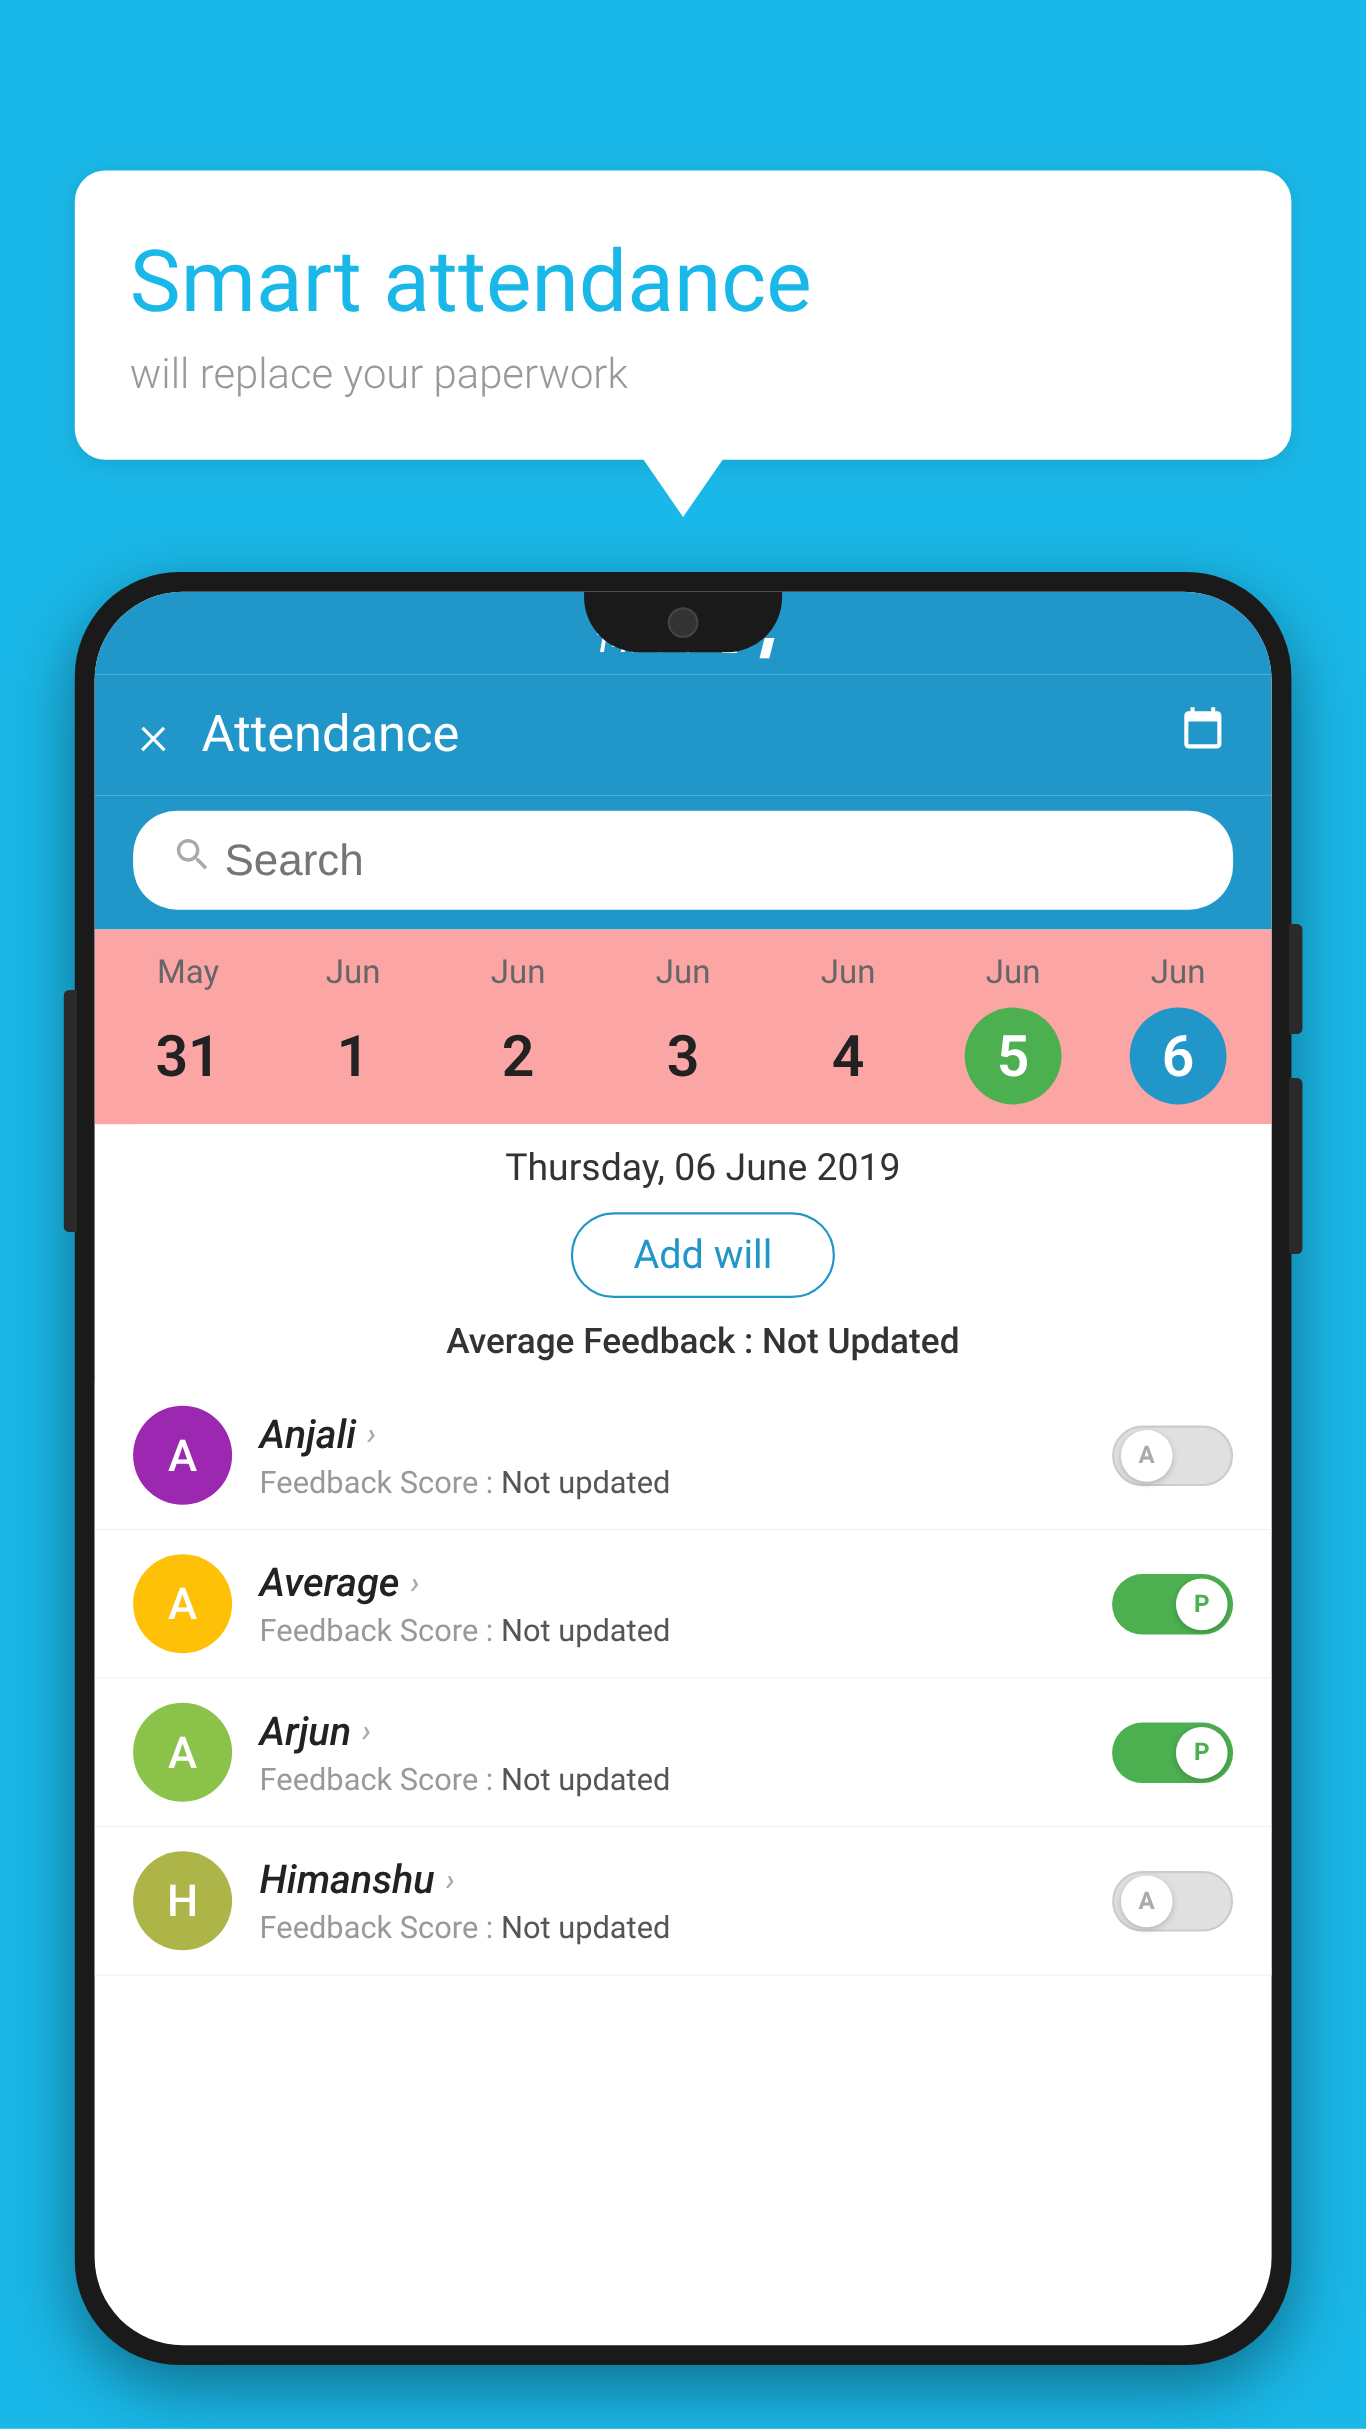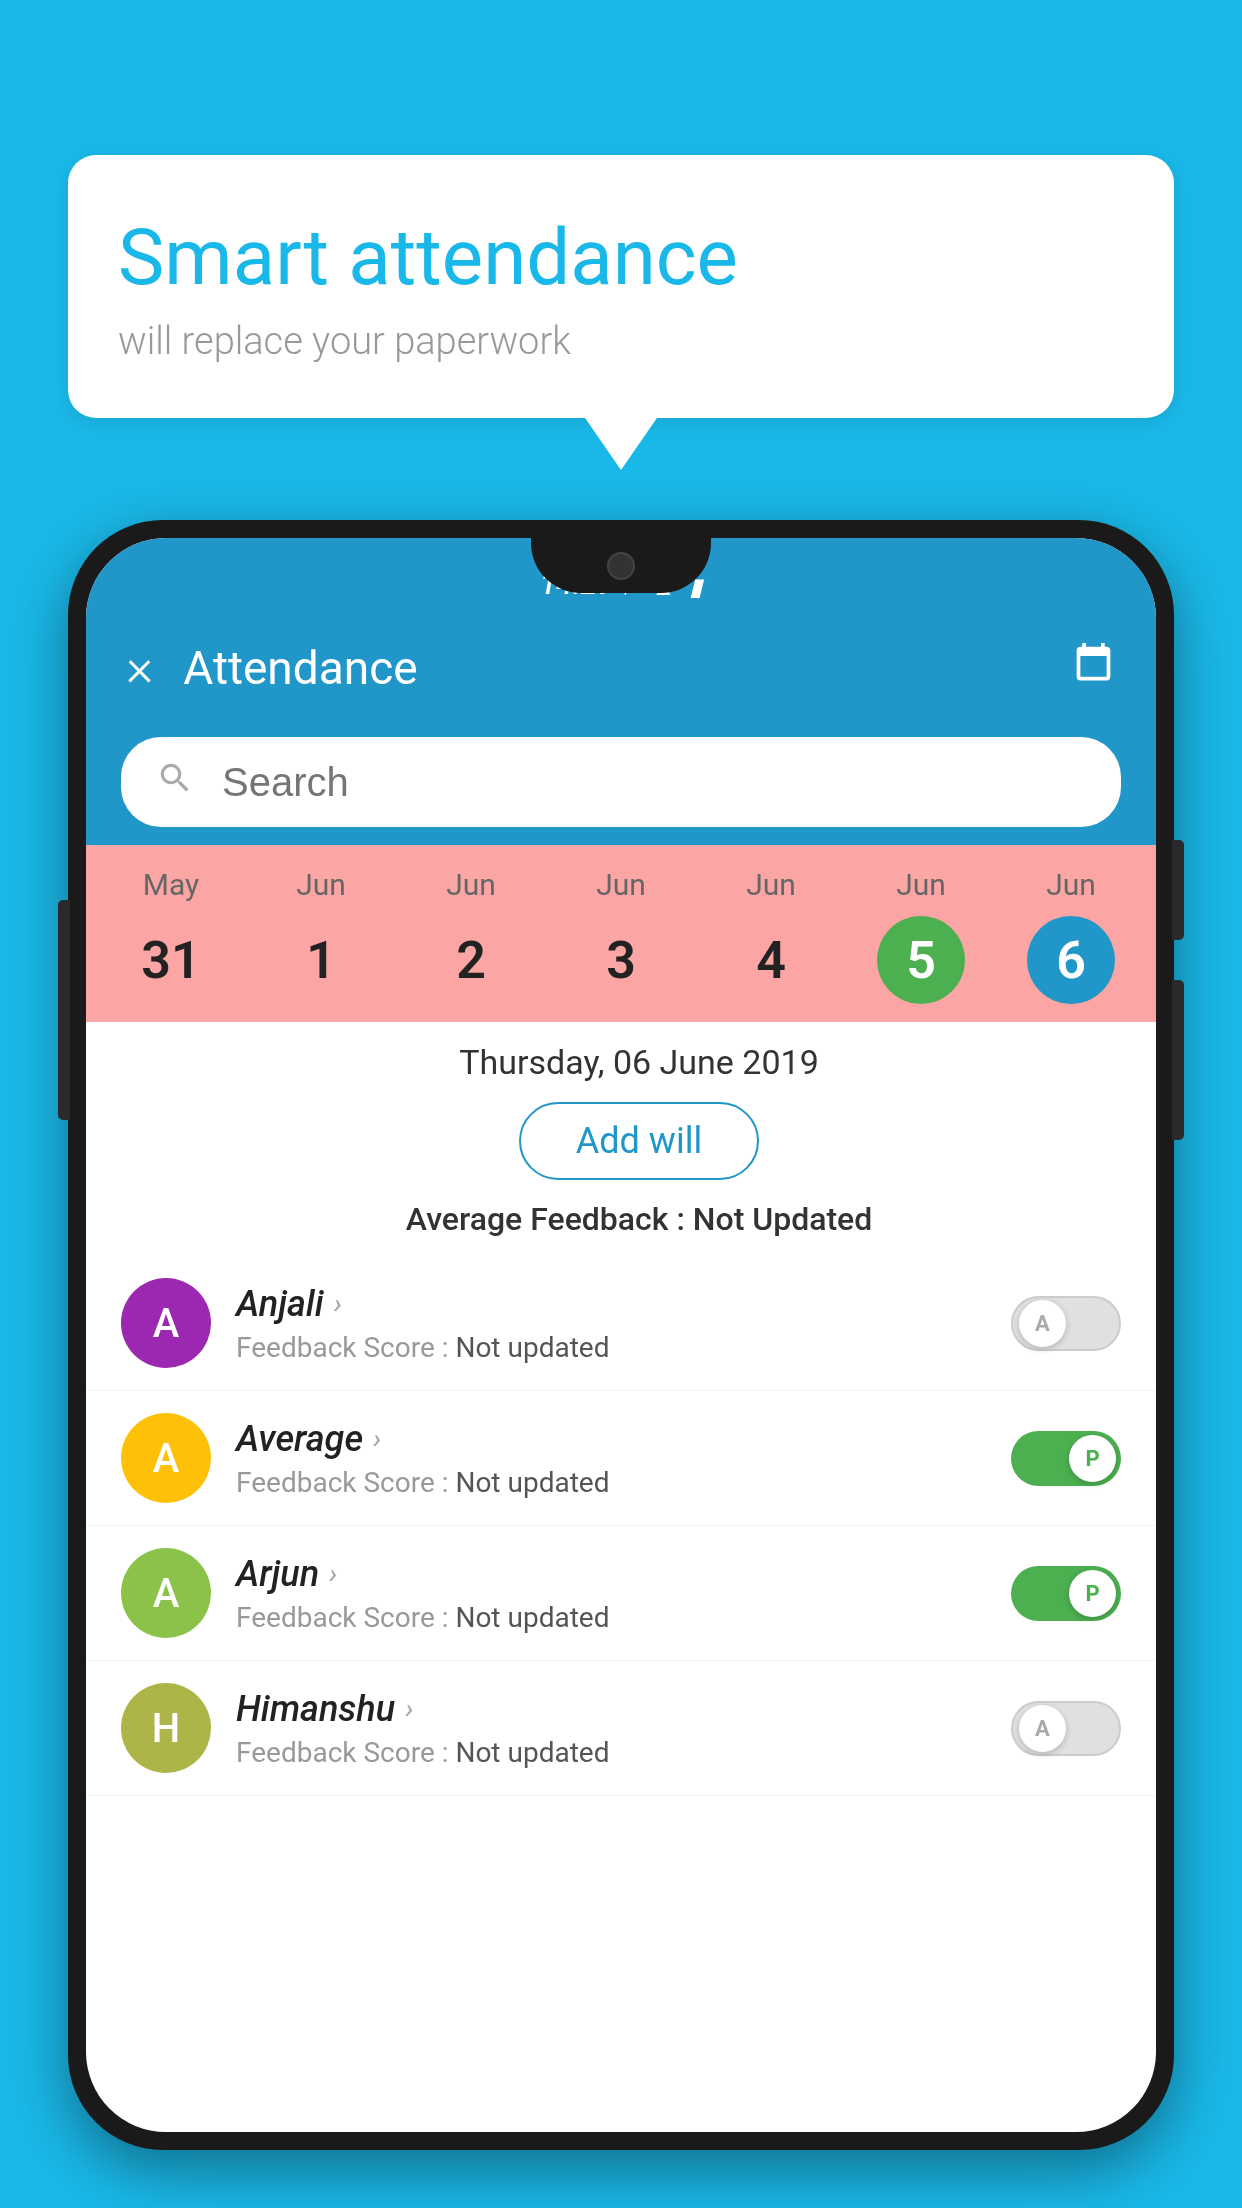--- a/index.html
+++ b/index.html
@@ -157,21 +157,21 @@
       background: #2196c8;
       padding: 14px 35px 18px;
     }
     .search-bar {
       background: white;
       border-radius: 40px;
       height: 90px;
       display: flex;
       align-items: center;
       padding: 0 35px;
-      gap: 28px;
+      gap: 10px;
     }
     .search-icon-wrap {
       color: #aaa;
       font-size: 38px;
     }
     .search-input {
       font-size: 40px;
       color: #aaa;
       flex: 1;
       border: none;

